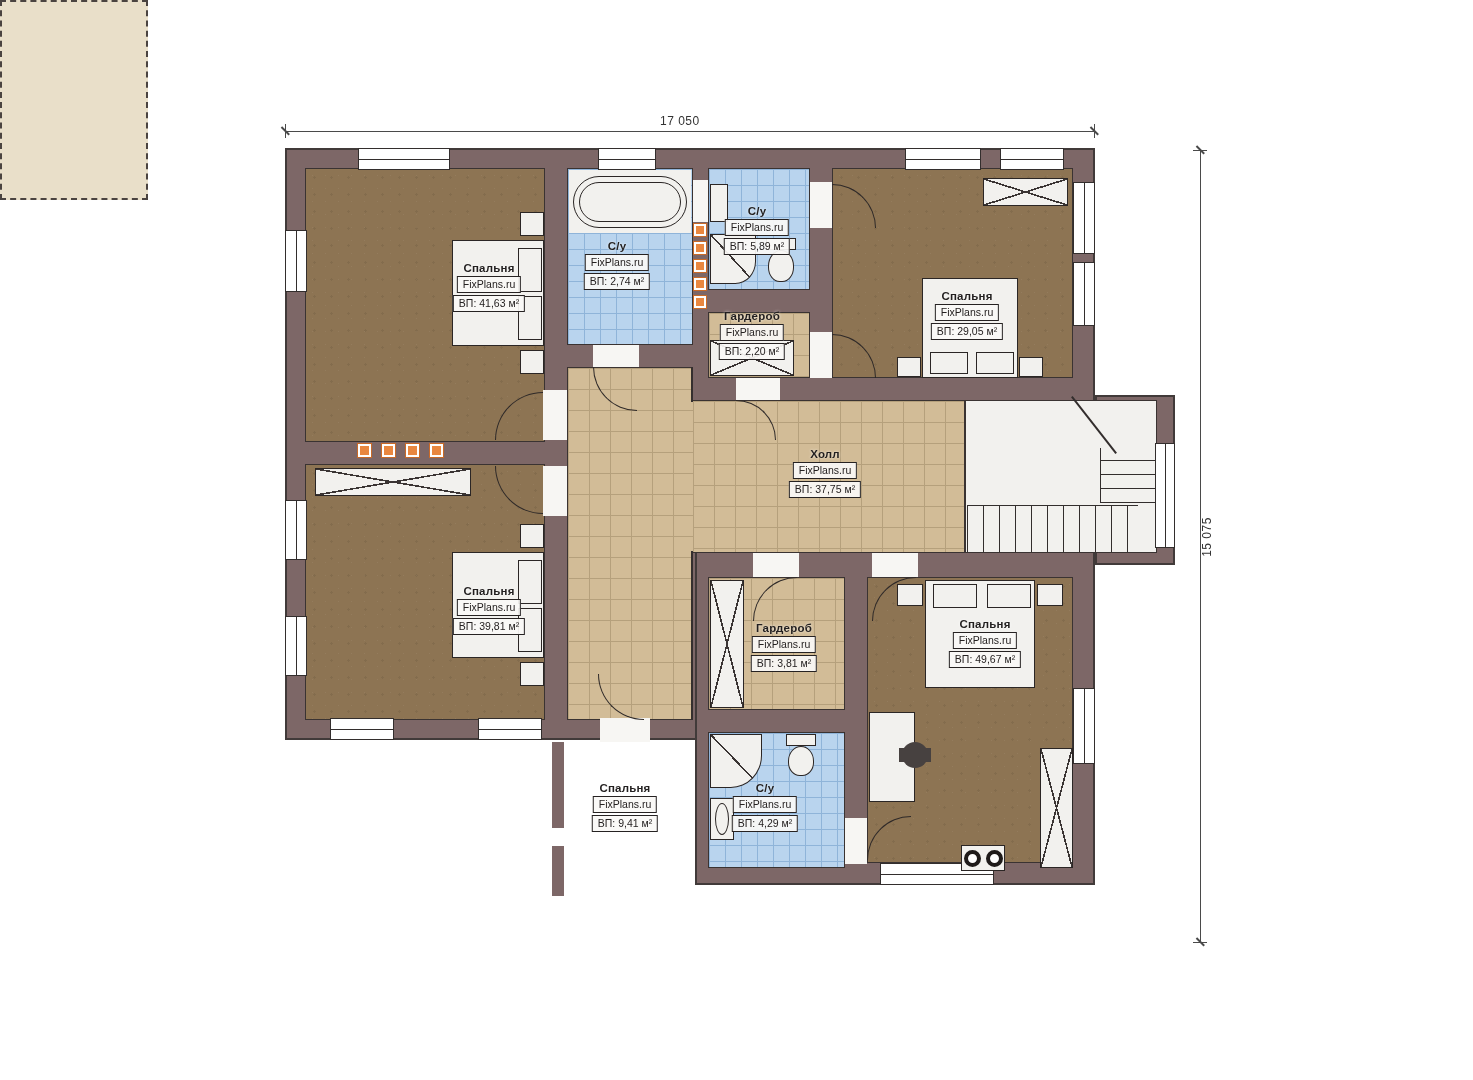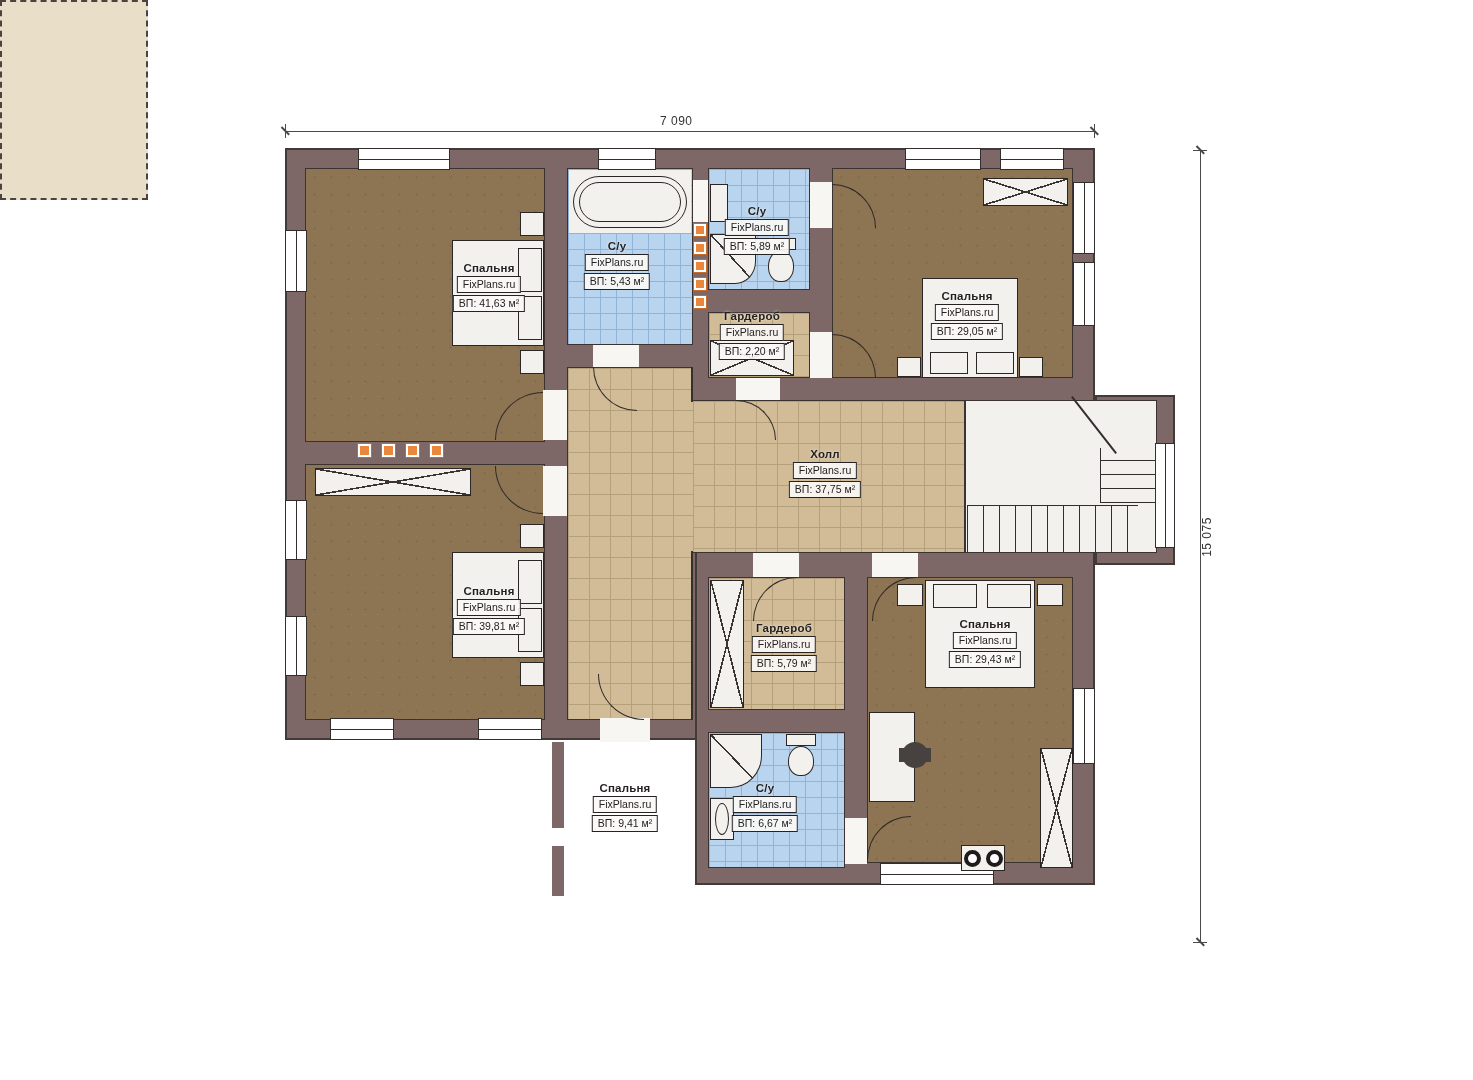--- a/index.html
+++ b/index.html
@@ -195,21 +195,21 @@
   </div>
 
   <div class="rlabel" style="left:489px;top:262px">
     <div class="rl-name">Спальня</div>
     <div class="rl-box">FixPlans.ru</div>
     <div class="rl-box">ВП: 41,63 м²</div>
   </div>
   <div class="rlabel" style="left:617px;top:240px">
     <div class="rl-name">С/у</div>
     <div class="rl-box">FixPlans.ru</div>
-    <div class="rl-box">ВП: 5,43 м²</div>
+    <div class="rl-box">ВП: 2,74 м²</div>
   </div>
   <div class="rlabel" style="left:757px;top:205px">
     <div class="rl-name">С/у</div>
     <div class="rl-box">FixPlans.ru</div>
     <div class="rl-box">ВП: 5,89 м²</div>
   </div>
   <div class="rlabel" style="left:752px;top:310px">
     <div class="rl-name">Гардероб</div>
     <div class="rl-box">FixPlans.ru</div>
     <div class="rl-box">ВП: 2,20 м²</div>
@@ -225,44 +225,44 @@
     <div class="rl-box">ВП: 37,75 м²</div>
   </div>
   <div class="rlabel" style="left:489px;top:585px">
     <div class="rl-name">Спальня</div>
     <div class="rl-box">FixPlans.ru</div>
     <div class="rl-box">ВП: 39,81 м²</div>
   </div>
   <div class="rlabel" style="left:784px;top:622px">
     <div class="rl-name">Гардероб</div>
     <div class="rl-box">FixPlans.ru</div>
-    <div class="rl-box">ВП: 5,79 м²</div>
+    <div class="rl-box">ВП: 3,81 м²</div>
   </div>
   <div class="rlabel" style="left:985px;top:618px">
     <div class="rl-name">Спальня</div>
     <div class="rl-box">FixPlans.ru</div>
-    <div class="rl-box">ВП: 29,43 м²</div>
+    <div class="rl-box">ВП: 49,67 м²</div>
   </div>
   <div class="rlabel" style="left:765px;top:782px">
     <div class="rl-name">С/у</div>
     <div class="rl-box">FixPlans.ru</div>
-    <div class="rl-box">ВП: 6,67 м²</div>
+    <div class="rl-box">ВП: 4,29 м²</div>
   </div>
   <div class="rlabel" style="left:625px;top:782px">
     <div class="rl-name">Спальня</div>
     <div class="rl-box">FixPlans.ru</div>
     <div class="rl-box">ВП: 9,41 м²</div>
   </div>
 
   <div class="dimline" style="left:285px;top:131px;width:810px;height:1px"></div>
   <div class="dimline" style="left:285px;top:124px;width:1px;height:14px"></div>
   <div class="dimline" style="left:1094px;top:124px;width:1px;height:14px"></div>
   <div class="dimtick" style="left:280px;top:130px"></div>
   <div class="dimtick" style="left:1089px;top:130px"></div>
-  <div class="dimtext" style="left:660px;top:114px">7 090</div>
+  <div class="dimtext" style="left:660px;top:114px">17 050</div>
 
   <div class="dimline" style="left:1200px;top:150px;width:1px;height:793px"></div>
   <div class="dimline" style="left:1193px;top:150px;width:14px;height:1px"></div>
   <div class="dimline" style="left:1193px;top:942px;width:14px;height:1px"></div>
   <div class="dimtick" style="left:1195px;top:149px"></div>
   <div class="dimtick" style="left:1195px;top:941px"></div>
   <div class="dimtext" style="left:1172px;top:530px;width:70px;text-align:center;transform:rotate(-90deg)">15 075</div>
 
 </div>
 

